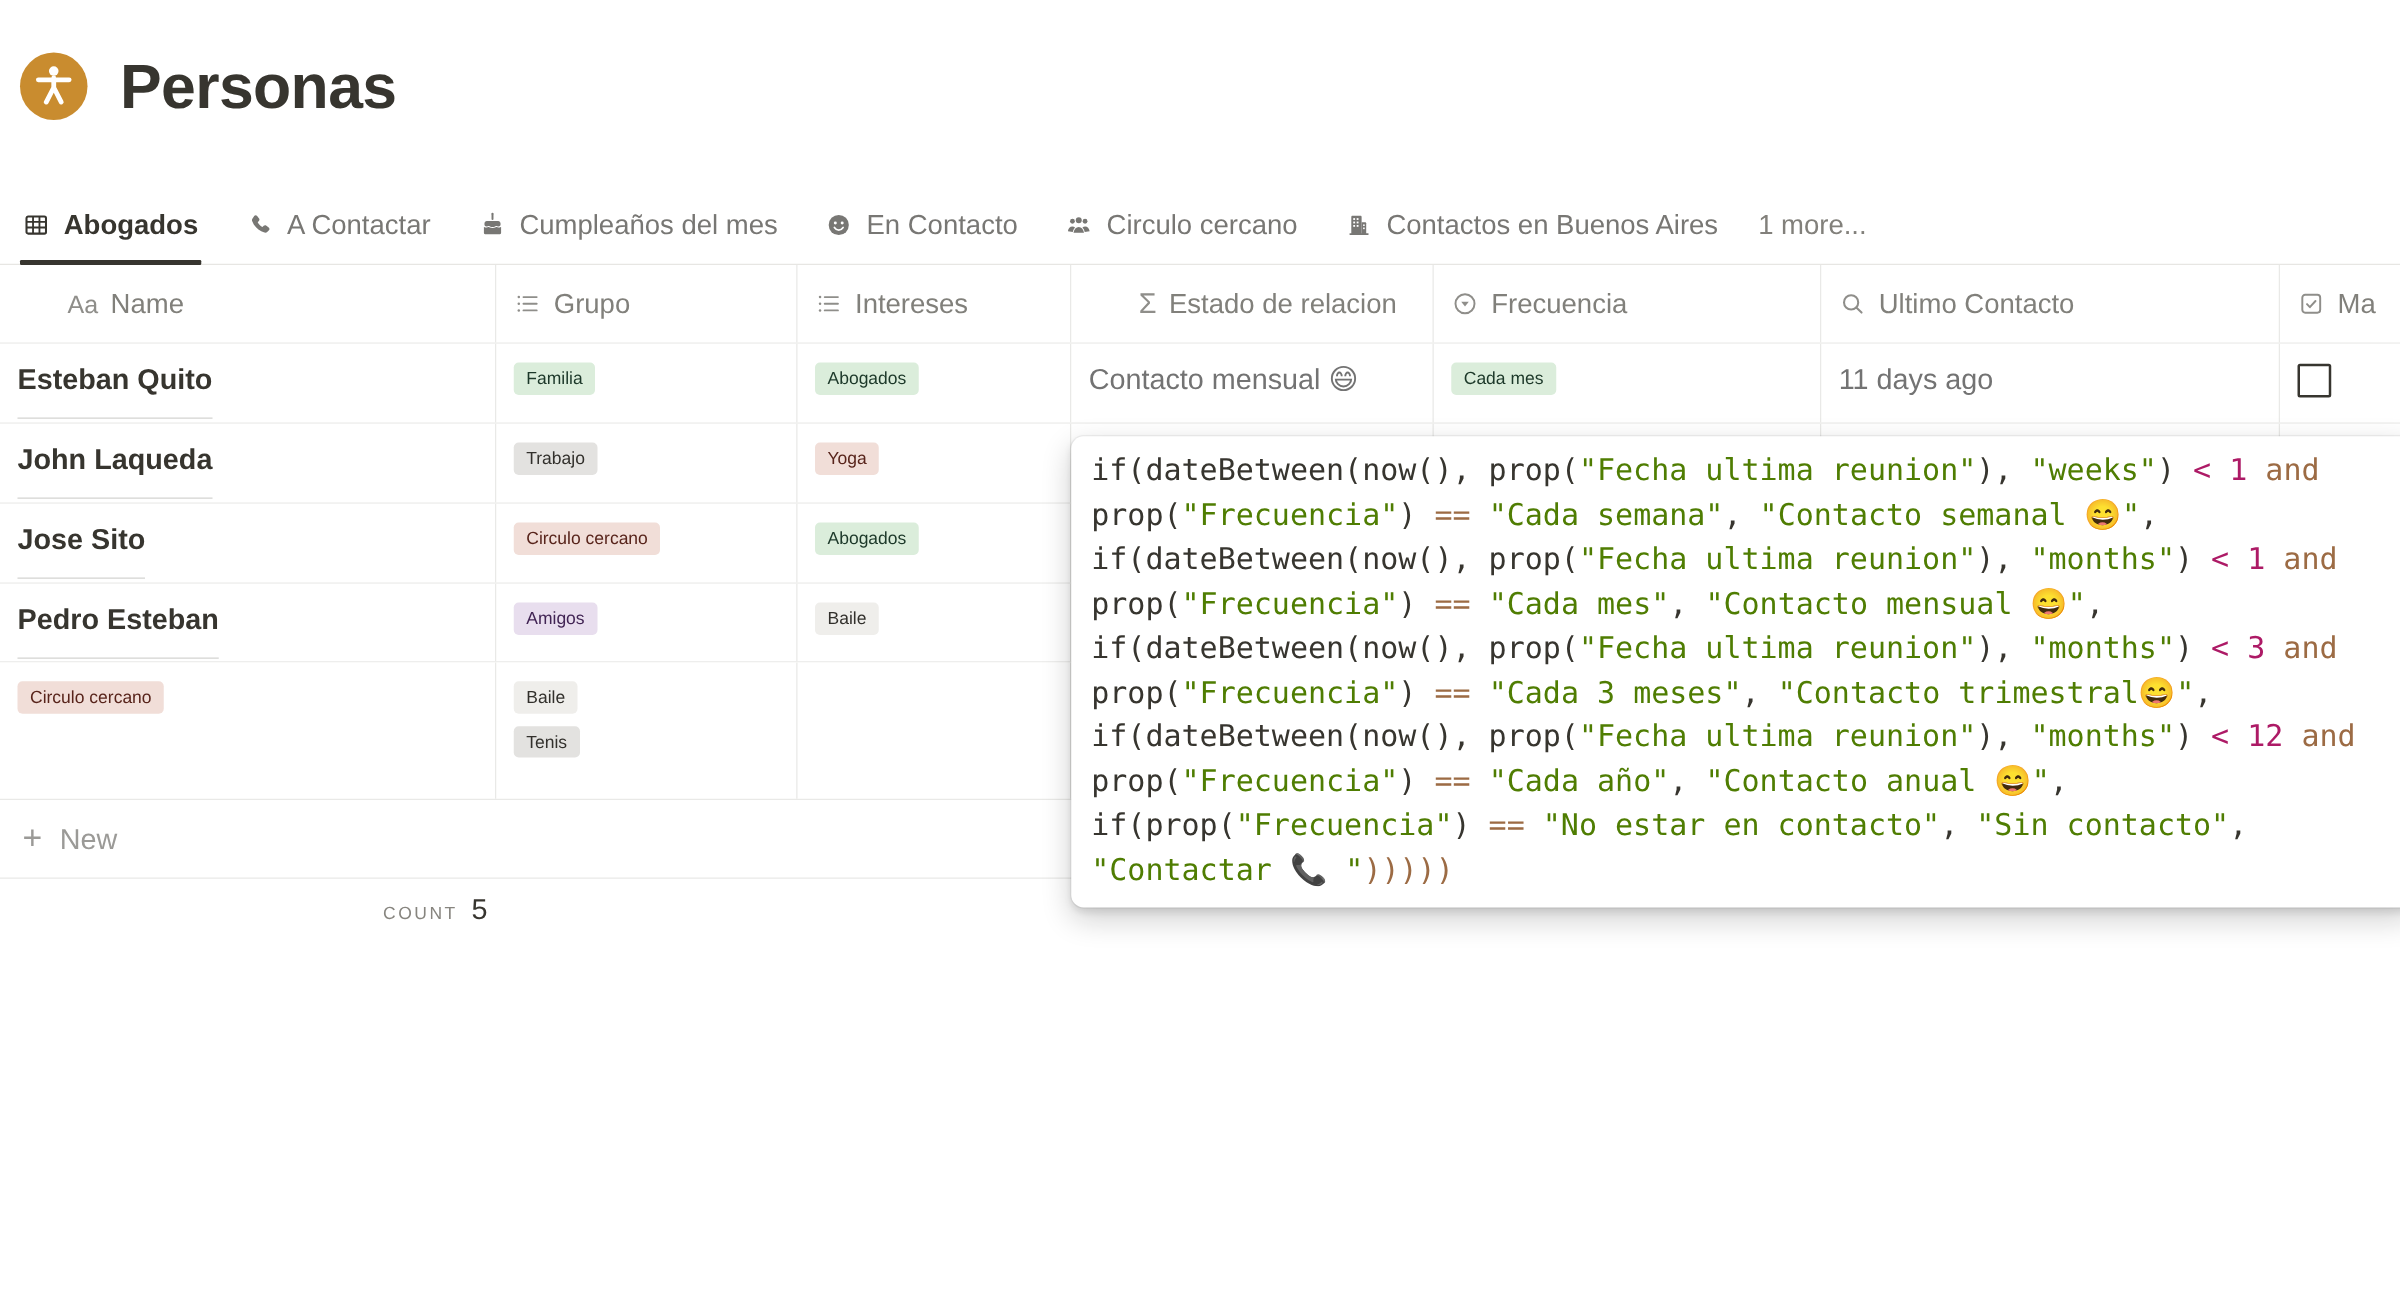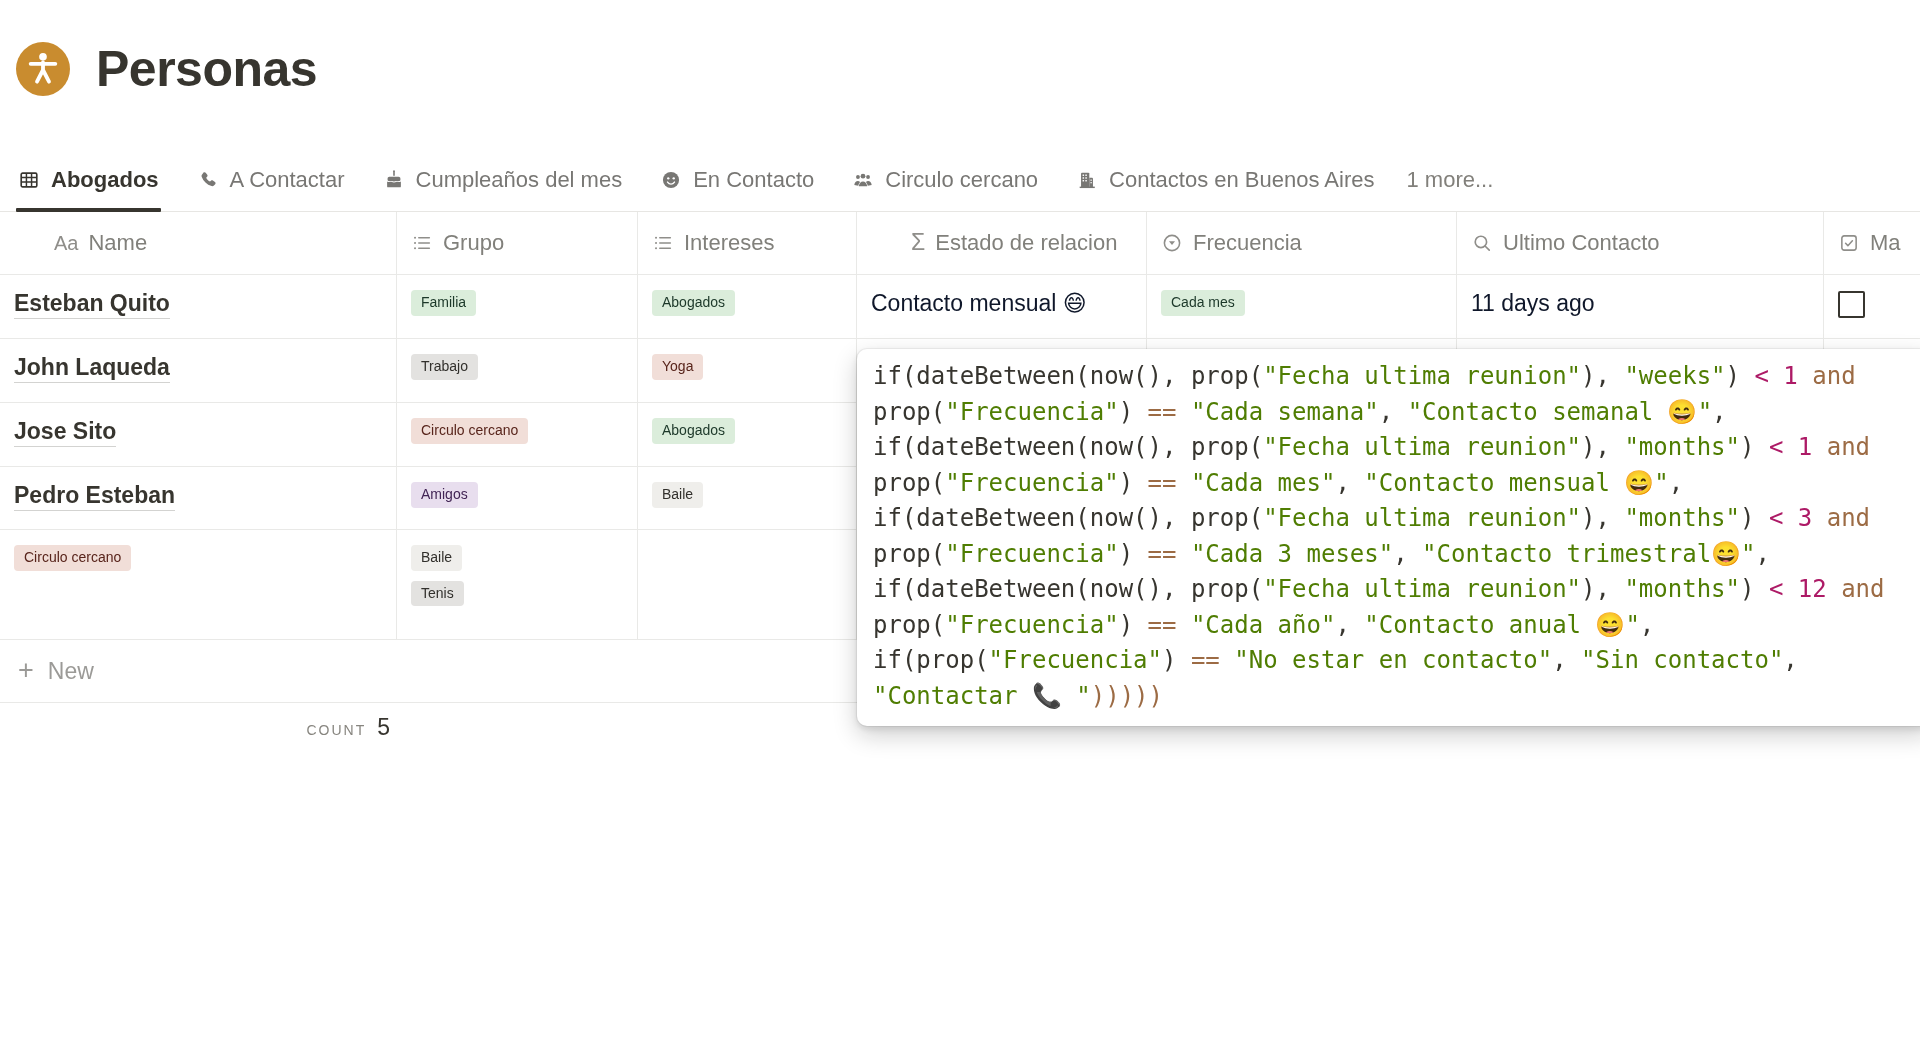--- a/index.html
+++ b/index.html
@@ -32,25 +32,25 @@
   .cell:last-child{border-right:none;}
   .thead{border-bottom:1px solid #e9e9e7;height:63px;}
   .thead .cell{align-items:center;padding-top:0;color:#81807b;font-size:22px;gap:10px;}
   .thead .icon{color:#8f8e8a;}
   .tbody .trow{border-bottom:1px solid #e9e9e7;background:#fff;}
   .ticon{font-size:20px;line-height:1;color:#8f8e8a;margin-left:40px;}
   .ticon.sigma{font-size:23px;}
   .icon svg{width:22px;height:22px;display:block;}
 
   .row-name{font-size:23px;font-weight:600;color:#37352f;border-bottom:1.5px solid rgba(55,53,47,.22);
-    padding-bottom:1px;cursor:pointer;white-space:nowrap;}
+    padding-bottom:17px;cursor:pointer;white-space:nowrap;}
   .tag{display:inline-block;padding:4px 10px;border-radius:4px;font-size:14px;line-height:1.25;
     white-space:nowrap;}
   .tags-col{display:flex;flex-direction:column;align-items:flex-start;gap:10px;}
-  .plain-val{font-size:23px;color:#0f172a;white-space:nowrap;}
+  .plain-val{font-size:23px;color:#737373;white-space:nowrap;}
   .checkbox{width:23px;height:23px;border:2.5px solid #37352f;border-radius:2px;background:#fff;
     margin-top:1px;cursor:pointer;}
 
   
   .new-row{height:62px;display:flex;align-items:center;gap:14px;padding-left:18px;
     color:#9b9a97;font-size:23px;border-bottom:1px solid #e9e9e7;cursor:pointer;}
   .plus{font-size:27px;line-height:1;color:#9b9a97;}
   .count-wrap{position:absolute;left:0;top:714px;width:390px;display:flex;justify-content:flex-end;
     align-items:baseline;gap:11px;cursor:pointer;}
   .count-label{font-size:14px;letter-spacing:2px;color:#87857f;}

